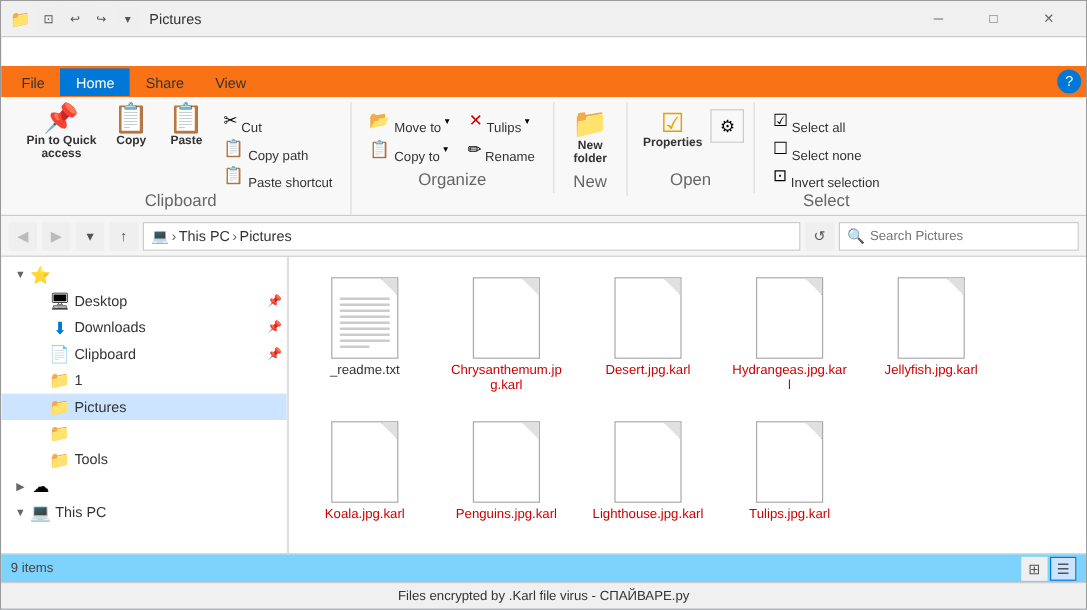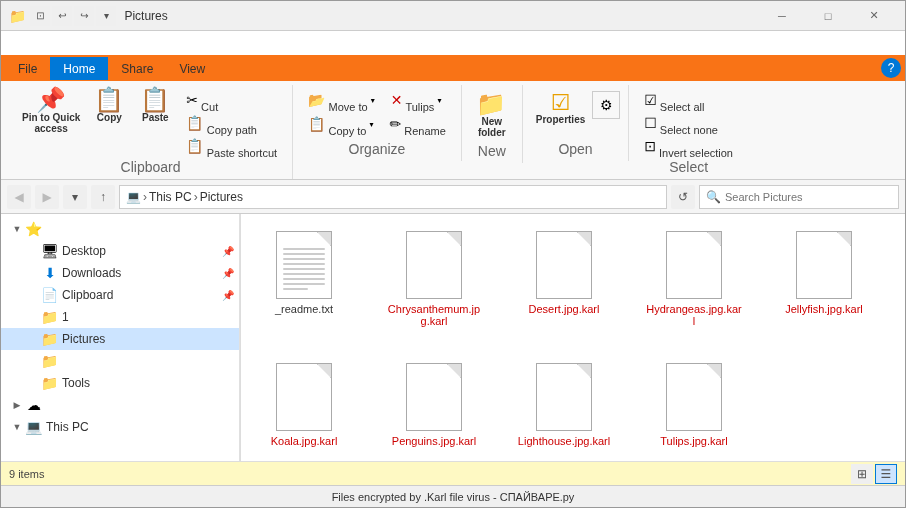--- a/index.html
+++ b/index.html
@@ -60,27 +60,27 @@
     .tree-item { display: flex; align-items: center; padding: 2px 4px; cursor: pointer; white-space: nowrap; height: 22px; }
     .tree-item.selected { background: #cce4ff; }
     .tree-expand { width: 16px; text-align: center; font-size: 9px; color: #666; flex-shrink: 0; }
     .tree-icon { width: 18px; text-align: center; font-size: 14px; flex-shrink: 0; margin-right: 3px; }
     .tree-label { font-size: 12px; color: #333; flex: 1; }
     .tree-pin { font-size: 10px; color: #0078d7; margin-left: 4px; }
     .indent1 { padding-left: 8px; }
     .indent2 { padding-left: 24px; }
 
     
-    .statusbar { height: 24px; background: #fef9c3; border-top: 1px solid #ddd; display: flex; align-items: center; padding: 0 8px; font-size: 11px; color: #444; flex-shrink: 0; justify-content: space-between; }
+    .statusbar { height: 24px; background: #7dd3fc; border-top: 1px solid #ddd; display: flex; align-items: center; padding: 0 8px; font-size: 11px; color: #444; flex-shrink: 0; justify-content: space-between; }
     .statusbar-right { display: flex; gap: 2px; }
     .view-btn { width: 22px; height: 20px; display: flex; align-items: center; justify-content: center; cursor: pointer; border: 1px solid transparent; font-size: 12px; color: #555; }
     .view-btn.active { border-color: #0078d7; background: #cce4ff; }
 
     
-    .file-area { flex: 1; background: #fff; overflow-y: auto; padding: 8px; display: flex; flex-wrap: wrap; align-content: flex-start; gap: 20px; }
+    .file-area { flex: 1; background: #fff; overflow-y: auto; padding: 8px; display: flex; flex-wrap: wrap; align-content: flex-start; gap: 8px; }
     .file-area::-webkit-scrollbar { width: 10px; }
     .file-area::-webkit-scrollbar-track { background: #f0f0f0; }
     .file-area::-webkit-scrollbar-thumb { background: #c0c0c0; }
 
     .file-item { display: flex; flex-direction: column; align-items: center; padding: 6px; cursor: pointer; border: 1px solid transparent; width: 110px; }
     .file-icon { width: 64px; height: 72px; display: flex; align-items: center; justify-content: center; position: relative; }
     .file-page { width: 56px; height: 68px; background: #fff; border: 1px solid #aaa; position: relative; display: flex; flex-direction: column; }
     .file-page-fold { position: absolute; top: 0; right: 0; width: 14px; height: 14px; background: #e0e0e0; clip-path: polygon(0 0, 100% 100%, 100% 0); border-left: 1px solid #aaa; border-bottom: 1px solid #aaa; }
     .file-page-lines { padding: 16px 6px 4px; display: flex; flex-direction: column; gap: 3px; }
     .file-page-line { height: 2px; background: #ccc; border-radius: 1px; }

